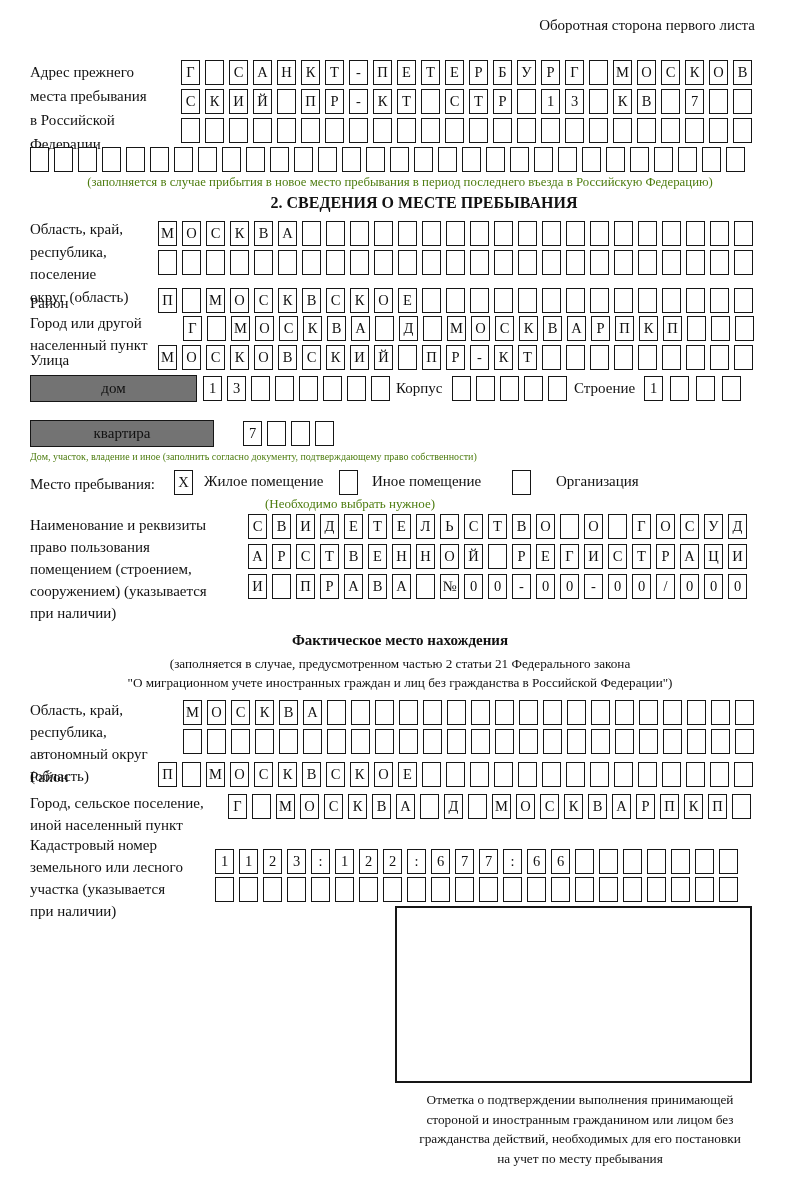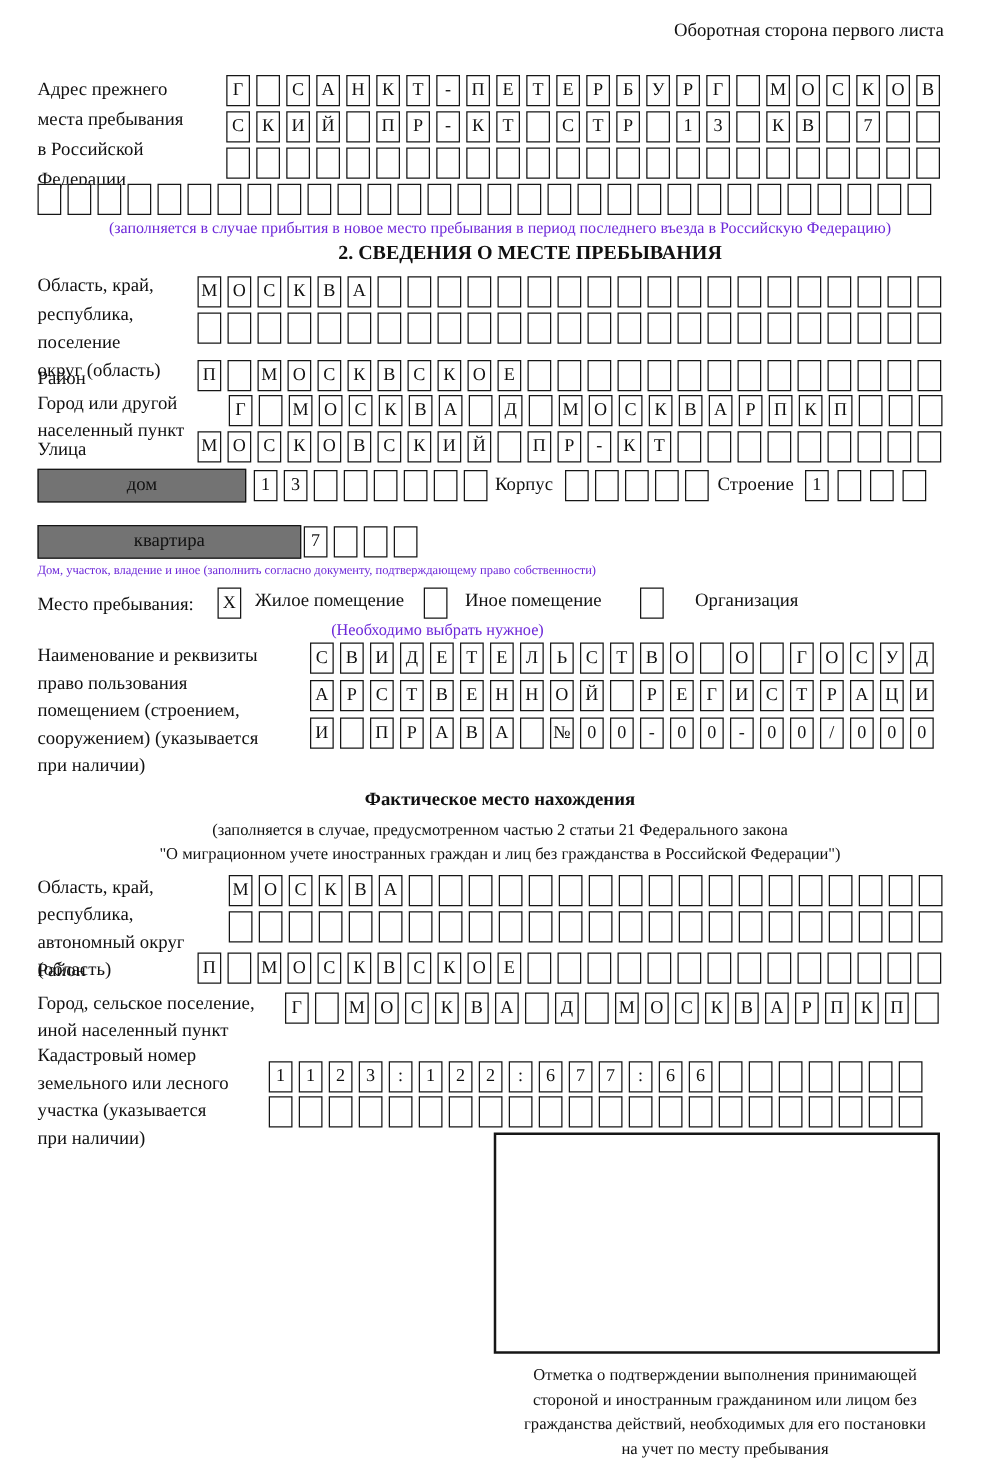--- a/index.html
+++ b/index.html
@@ -9,21 +9,21 @@
   }
   .abs{position:absolute;}
   .lbl{font-size:15px;line-height:22px;color:#111;}
   .lbl-lines div{white-space:nowrap;}
   .cellrow{display:flex;gap:5px;}
   .cell{
     box-sizing:border-box;width:19px;height:25px;border:1.7px solid #161616;
     display:inline-flex;align-items:center;justify-content:center;
     font-size:14.5px;font-weight:400;background:#fff;flex:0 0 auto;
   }
-  .note{font-size:12.8px;color:#6d28d9;}
+  .note{font-size:12.8px;color:#4d7c0f;}
   .center{text-align:center;width:800px;left:0;}
   .b{font-weight:bold;}
   .wbox{
     box-sizing:border-box;border:1.8px solid #161616;height:27px;
     display:flex;align-items:center;justify-content:center;font-size:15px;background:#737373;
   }
   .inline-lbl{font-size:15px;white-space:nowrap;}
   .stamp{box-sizing:border-box;border:2px solid #161616;background:#fff;}
   .cap{font-size:13.3px;line-height:19.5px;text-align:center;}
 </style>
@@ -325,21 +325,21 @@
     </div>
   <div class="abs inline-lbl" style="left:574px;top:380px;">Строение</div>
   <div class="abs cellrow" style="left:644px;top:376px;gap:7px;">
       <span class="cell">1</span>
       <span class="cell"></span>
       <span class="cell"></span>
       <span class="cell"></span>
     </div>
   <div class="abs note" style="left:30px;top:404px;font-size:10px;margin-top:47px;">Дом, участок, владение и иное (заполнить согласно документу, подтверждающему право собственности)</div>
 
-  <div class="abs wbox" style="left:30px;top:420px;width:211px;">квартира</div>
+  <div class="abs wbox" style="left:30px;top:420px;width:184px;">квартира</div>
   <div class="abs cellrow" style="left:243px;top:421px;">
       <span class="cell">7</span>
       <span class="cell"></span>
       <span class="cell"></span>
       <span class="cell"></span>
     </div>
 
   <div class="abs inline-lbl" style="left:30px;top:476px;">Место пребывания:</div>
   <div class="abs cellrow" style="left:174px;top:470px;">
       <span class="cell">X</span>

